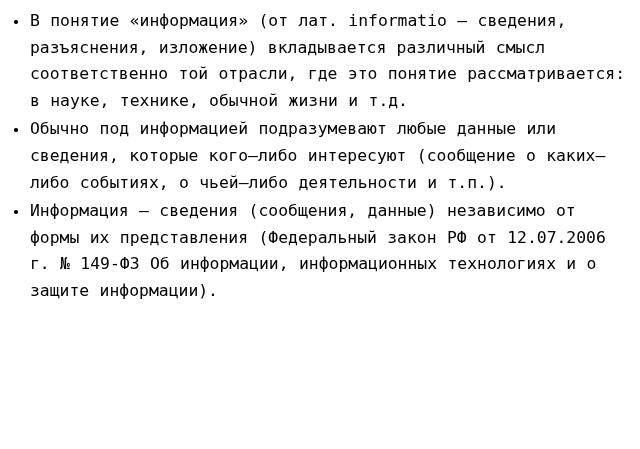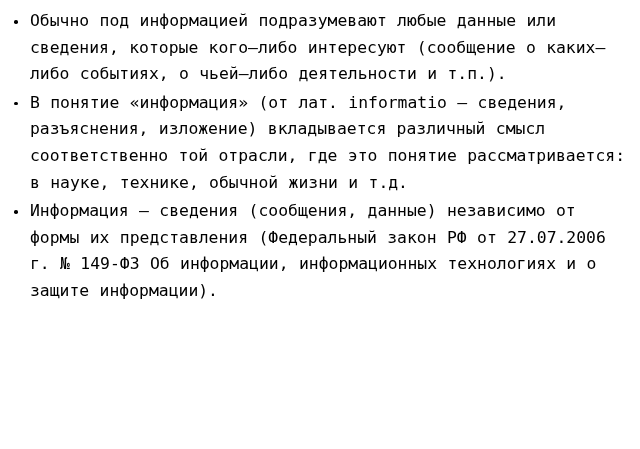--- a/index.html
+++ b/index.html
@@ -51,22 +51,22 @@
     white-space: normal;
     word-spacing: 0.5px;
   }
 </style>
 </head>
 <body>
 
 <div class="slide">
   <ul class="bullets">
     <li>
+      <span class="para">В понятие «информация» (от лат. informatio – сведения, разъяснения, изложение) вкладывается различный смысл соответственно той отрасли, где это понятие рассматривается: в науке, технике, обычной жизни и т.д.</span>
+    </li>
+    <li>
       <span class="para">Обычно под информацией подразумевают любые данные или сведения, которые кого–либо интересуют (сообщение о каких–либо событиях, о чьей–либо деятельности и т.п.).</span>
     </li>
     <li>
-      <span class="para">В понятие «информация» (от лат. informatio – сведения, разъяснения, изложение) вкладывается различный смысл соответственно той отрасли, где это понятие рассматривается: в науке, технике, обычной жизни и т.д.</span>
-    </li>
-    <li>
-      <span class="para">Информация – сведения (сообщения, данные) независимо от формы их представления (Федеральный закон РФ от 27.07.2006 г. № 149-ФЗ Об информации, информационных технологиях и о защите информации).</span>
+      <span class="para">Информация – сведения (сообщения, данные) независимо от формы их представления (Федеральный закон РФ от 12.07.2006 г. № 149-ФЗ Об информации, информационных технологиях и о защите информации).</span>
     </li>
   </ul>
 </div>
 
 </body></html>

